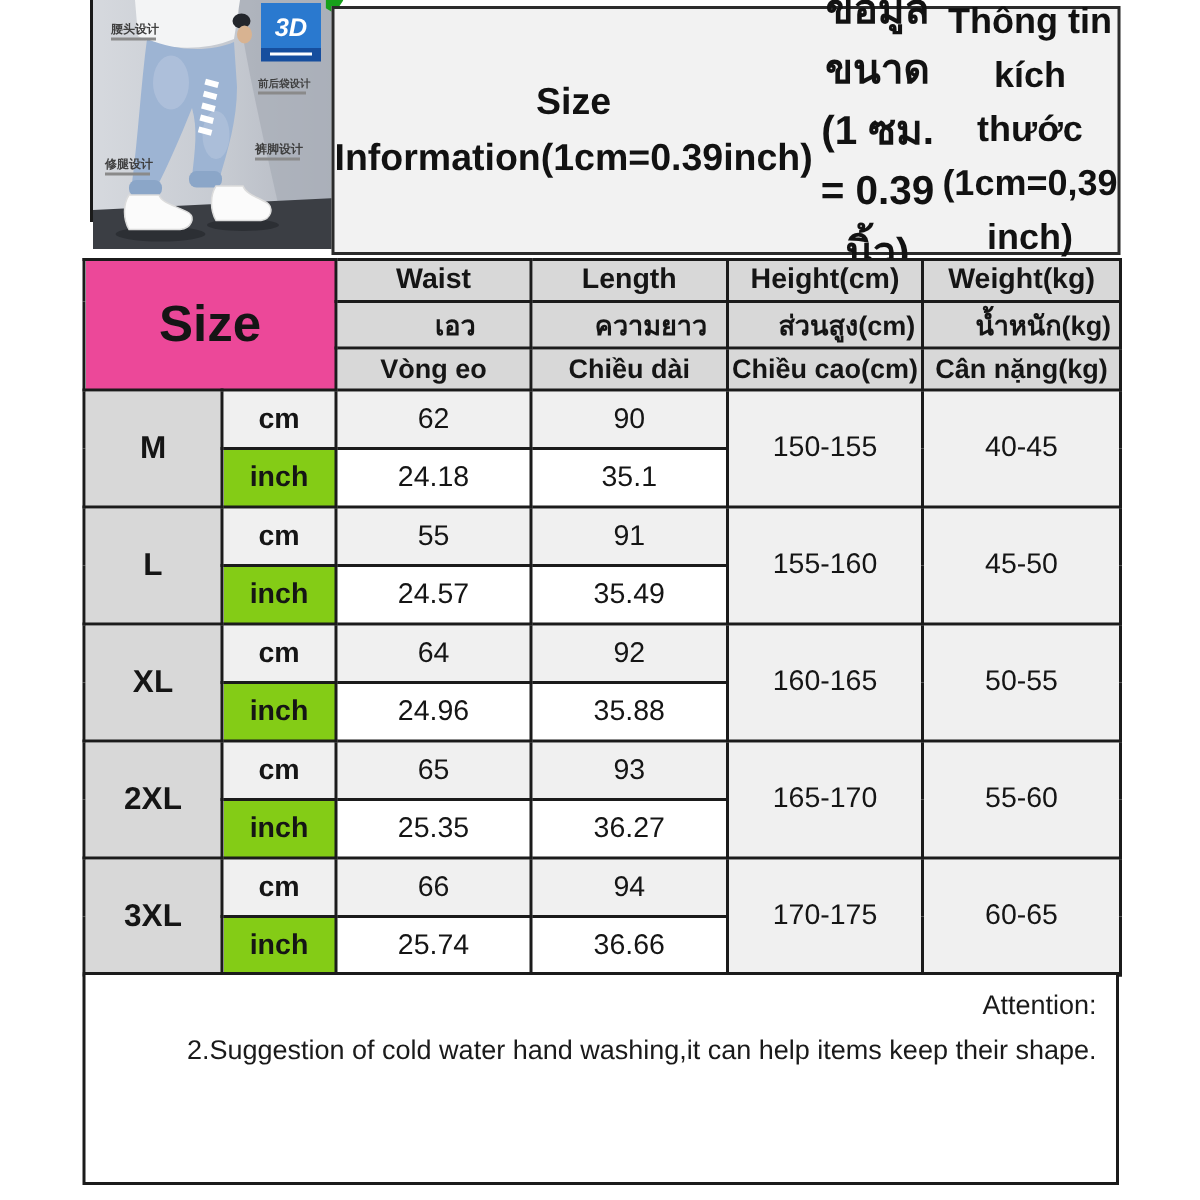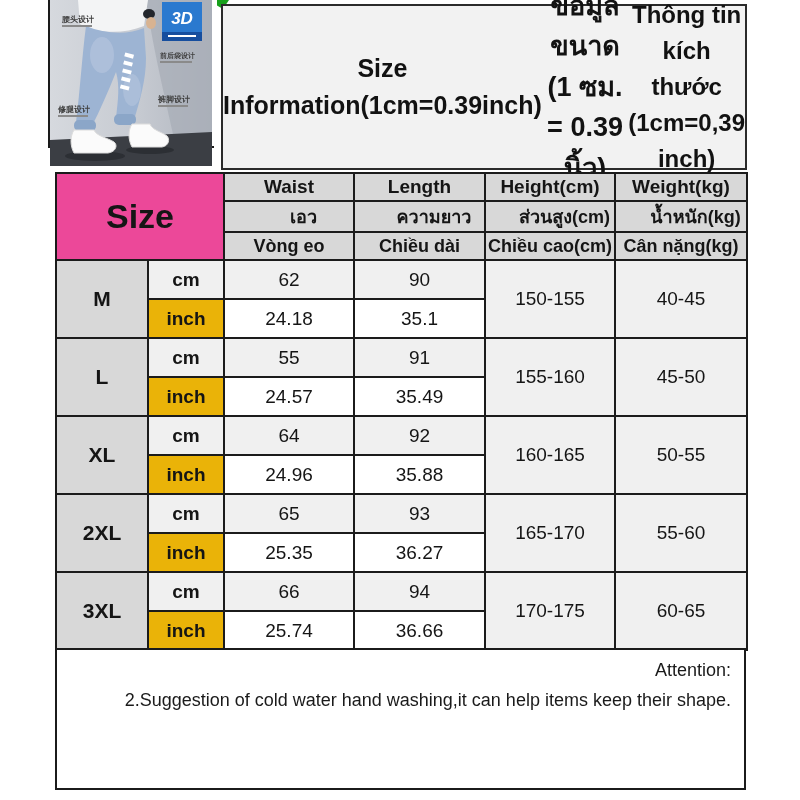--- a/index.html
+++ b/index.html
@@ -2,21 +2,21 @@
 <html><head>
 <meta charset="utf-8">
 <style>
   html,body{margin:0;padding:0;background:#ffffff;}
   .page{
     position:relative;width:800px;height:800px;background:#ffffff;overflow:hidden;
     font-family:"Liberation Sans","DejaVu Sans",sans-serif;color:#141414;
   }
   
   .photo{
-    position:absolute;left:48px;top:0;width:166px;height:148px;
+    position:absolute;left:60px;top:0;width:166px;height:148px;
     border-left:2px solid #1a1a1a;border-bottom:2px solid #1a1a1a;box-sizing:border-box;
   }
   .photo svg{display:block;}
   
   .title-box{
     position:absolute;left:221px;top:4px;width:526px;height:166px;box-sizing:border-box;
     background:#f2f2f2;border:2px solid #2b2b2b;
     display:flex;flex-direction:row;align-items:center;justify-content:center;
     text-align:center;
   }
@@ -37,21 +37,21 @@
     border:2px solid #1b1b1b;text-align:center;vertical-align:middle;
     padding:0;color:#151515;overflow:hidden;
   }
   tr.h-row{height:28px;}
   tr.d-row{height:39px;}
   .size-head{background:#ec4899;font-size:34px;font-weight:bold;}
   .h-cell{background:#d8d8d8;font-weight:bold;font-size:19px;}
   .h-cell.th{font-size:18px;padding-left:29px;}
   .h-cell.vi{font-size:18px;}
   .c-size{background:#d8d8d8;font-weight:bold;font-size:21px;}
-  .c-unit{font-weight:bold;font-size:19px;background:#eab308;}
+  .c-unit{font-weight:bold;font-size:19px;background:#84cc16;}
   .c-val{font-size:19px;font-weight:400;background:#ffffff;}
   .r-cm .c-unit,.r-cm .c-val{background:#f0f0f0;}
   .c-range{font-size:19px;font-weight:400;background:#f0f0f0;}
   
   .attention{
     position:absolute;left:55px;top:648px;width:691px;height:142px;box-sizing:border-box;
     border:2px solid #1b1b1b;padding:3px 9px;background:#ffffff;
     font-size:18px;line-height:1.45;color:#1a1a1a;
   }
   .attention p{margin:4px;text-align:right;}

